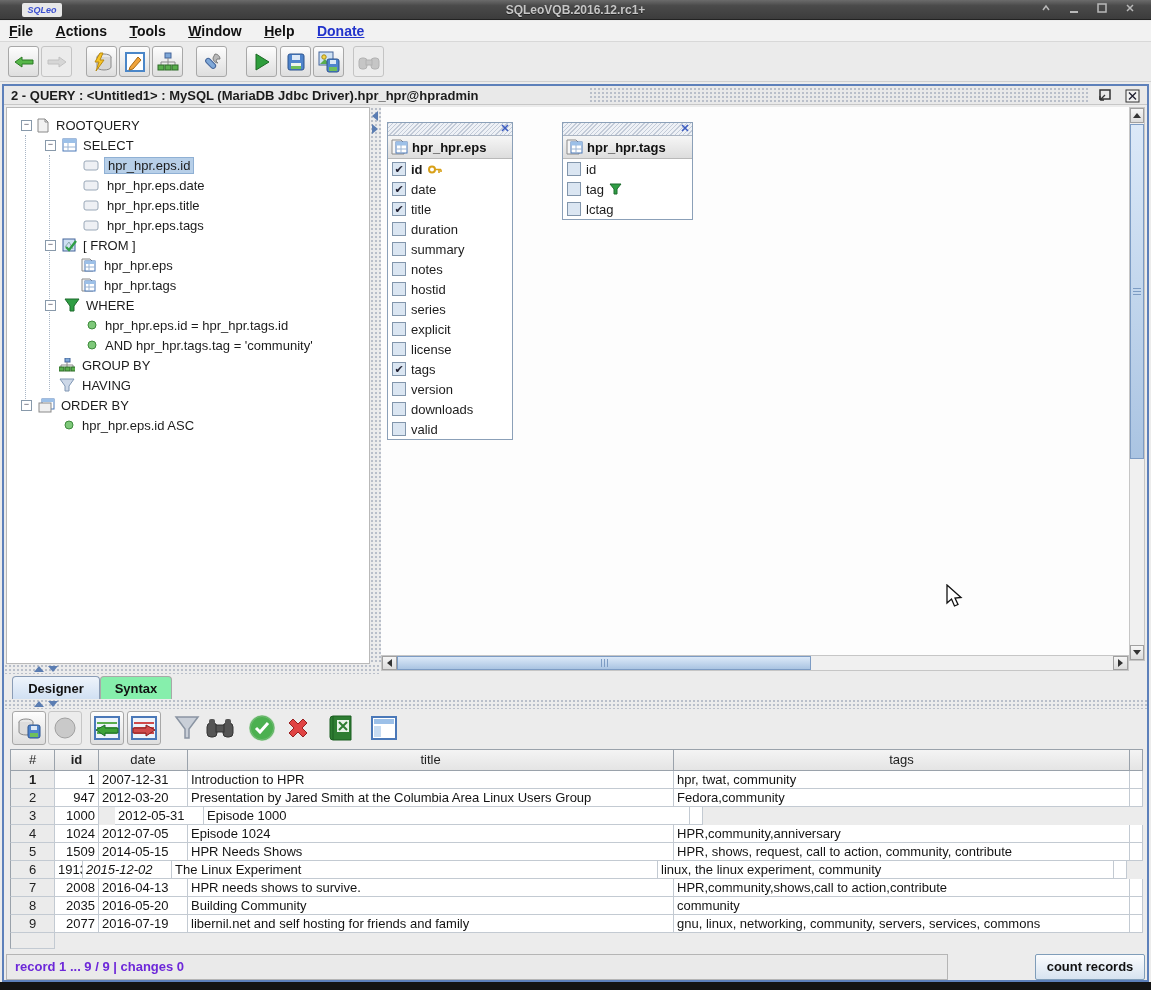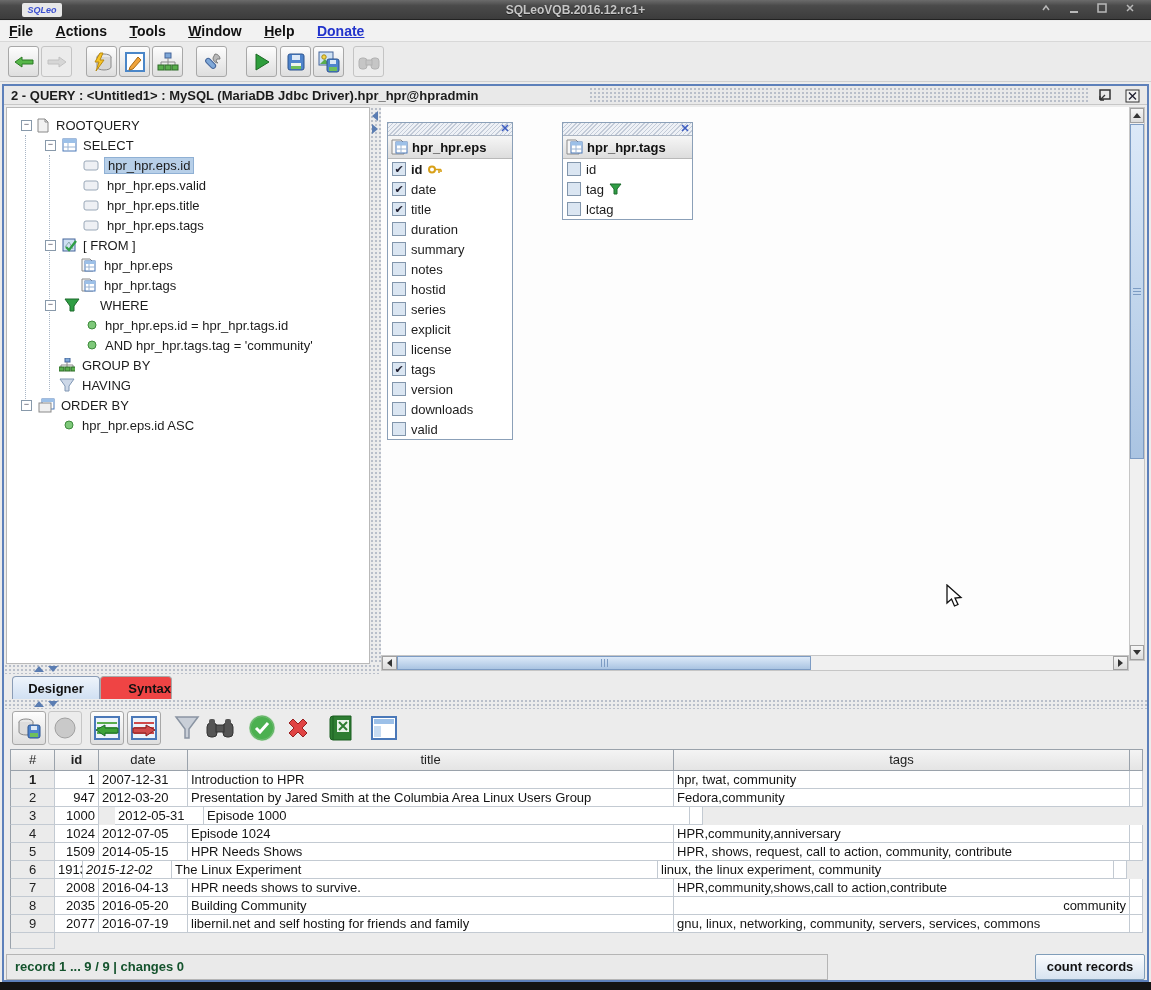--- a/index.html
+++ b/index.html
@@ -51,38 +51,38 @@
   
   .card{position:absolute;background:#fff;border:1px solid #8ba0b8;}
   .card-hatch{height:12px;background-image:repeating-linear-gradient(135deg,#c3cbd8 0 1px,#eef1f6 1px 3px);border-bottom:1px solid #aab4c2;position:relative;}
   .card-head{height:22px;background:linear-gradient(#f6f6f6,#dddddd);border-bottom:1px solid #b9b9b9;display:flex;align-items:center;font-weight:bold;font-size:13px;color:#111;}
   .fld{height:20px;display:flex;align-items:center;font-size:13px;color:#1c1c1c;padding-left:4px;gap:5px;}
   .chk{width:12px;height:12px;border:1px solid #8296ac;background:#dbe6f2;font-size:11px;line-height:12px;text-align:center;color:#223;}
   .cardx{position:absolute;right:3px;top:1px;}
   
   .tab{position:absolute;height:23px;line-height:23px;font-size:13px;font-weight:bold;color:#111;text-align:center;border:1px solid #8a9cb5;border-bottom:none;border-radius:4px 4px 0 0;}
   .tab.on{background:linear-gradient(#eef4fb,#cfdff2);}
-  .tab.off{background:#ef4444;border-color:#a8a8a8;text-align:right;}
+  .tab.off{background:#86efac;border-color:#a8a8a8;}
   .divider{background-image:radial-gradient(#b9bfca 27%,transparent 28%);background-size:4px 4px;background-color:#ececec;}
   .mini-tri{position:absolute;width:0;height:0;}
   #btoolbar{left:0;top:623px;width:1143px;height:40px;background:#ececec;}
   .bbtn{top:2px;width:34px;height:34px;border:1px solid #a8a8a8;border-radius:3px;background:linear-gradient(#fdfdfd,#dedede);display:flex;align-items:center;justify-content:center;}
   .bbtn.dis{background:#ececec;border-color:#c6c6c6;}
   
   #tbl{left:6px;top:663px;width:1133px;}
   .hrow{display:flex;height:22px;}
   .hcell{box-sizing:border-box;border:1px solid #9aa2ab;border-left:none;background:linear-gradient(#f4f4f4,#e4e4e4);font-size:13px;color:#222;text-align:center;line-height:20px;}
   .hcell:first-child{border-left:1px solid #9aa2ab;}
   .drow{display:flex;height:18px;}
   .dcell{box-sizing:border-box;border-right:1px solid #c3cad2;border-bottom:1px solid #c3cad2;font-size:13px;color:#141414;line-height:17px;padding:0 3px;white-space:nowrap;overflow:hidden;background:#fff;}
   .rownum{background:#ebebeb;text-align:center;border-left:1px solid #9aa2ab;color:#222;}
   .num{text-align:right;}
   
   #statusbar{left:2px;top:868px;width:1139px;height:26px;}
-  #status-left{left:0;top:0;width:822px;height:26px;background:#eaeaea;border:1px solid #b5b5b5;font-size:13px;font-weight:bold;color:#14532d;line-height:24px;padding-left:8px;}
+  #status-left{left:0;top:0;width:942px;height:26px;background:#eaeaea;border:1px solid #b5b5b5;font-size:13px;font-weight:bold;color:#6d28d9;line-height:24px;padding-left:8px;}
   #count-btn{left:1029px;top:0;width:110px;height:26px;background:linear-gradient(#fbfcfe,#d7e3f0);border:1px solid #7f9db9;border-radius:2px;font-size:13px;font-weight:bold;color:#111;text-align:center;line-height:24px;}
   #bottom-strip{left:0;top:982px;width:1151px;height:8px;background:#141414;}
   svg{display:block;}
 </style>
 </head>
 <body>
 
 <div id="app">
 
   <div class="abs" id="titlebar">
@@ -238,21 +238,21 @@
       <div class="trow" style="left:0;top:47px;">
         <svg width="16" height="11" style="margin-left:76px;">
             <rect x="1" y="1" width="14" height="9" rx="2" fill="#eef0f4" stroke="#9aa8b8"></rect>
           </svg>
         <span class="tsel" style="margin-left:5px;">hpr_hpr.eps.id</span>
       </div>
       <div class="trow" style="left:0;top:67px;">
         <svg width="16" height="11" style="margin-left:76px;">
             <rect x="1" y="1" width="14" height="9" rx="2" fill="#eef0f4" stroke="#9aa8b8"></rect>
           </svg>
-        <span style="margin-left:8px;">hpr_hpr.eps.valid</span>
+        <span style="margin-left:8px;">hpr_hpr.eps.date</span>
       </div>
       <div class="trow" style="left:0;top:87px;">
         <svg width="16" height="11" style="margin-left:76px;">
             <rect x="1" y="1" width="14" height="9" rx="2" fill="#eef0f4" stroke="#9aa8b8"></rect>
           </svg>
         <span style="margin-left:8px;">hpr_hpr.eps.title</span>
       </div>
       <div class="trow" style="left:0;top:107px;">
         <svg width="16" height="11" style="margin-left:76px;">
             <rect x="1" y="1" width="14" height="9" rx="2" fill="#eef0f4" stroke="#9aa8b8"></rect>
@@ -287,21 +287,21 @@
             <path d="M8 6 L8 13 M4 9 L14 9" stroke="#9ab4d4"></path>
           </svg>
         <span style="margin-left:7px;">hpr_hpr.tags</span>
       </div>
 
       <div class="trow" style="left:0;top:187px;">
         <span class="texp" style="position:relative;left:38px;">−</span>
         <svg width="16" height="14" style="margin-left:46px;">
             <path d="M1 1 L15 1 L10 8 L10 13 L6 13 L6 8 Z" fill="#2f9e44" stroke="#1d6a2c"></path>
           </svg>
-        <span style="margin-left:20px;">WHERE</span>
+        <span style="margin-left:6px;">WHERE</span>
       </div>
       <div class="trow" style="left:0;top:207px;">
         <svg width="10" height="10" style="margin-left:80px;">
             <circle cx="5" cy="5" r="4" fill="#7ec87a" stroke="#3e8a3c"></circle>
           </svg>
         <span style="margin-left:8px;">hpr_hpr.eps.id = hpr_hpr.tags.id</span>
       </div>
       <div class="trow" style="left:0;top:227px;">
         <svg width="10" height="10" style="margin-left:80px;">
             <circle cx="5" cy="5" r="4" fill="#7ec87a" stroke="#3e8a3c"></circle>
@@ -641,21 +641,21 @@
         <div class="dcell" style="width:89px;">2016-04-13</div>
         <div class="dcell" style="width:486px;">HPR needs shows to survive.</div>
         <div class="dcell" style="width:456px;">HPR,community,shows,call to action,contribute</div>
         <div class="dcell" style="width:13px;"></div>
       </div>
       <div class="drow">
         <div class="dcell rownum" style="width:45px;">8</div>
         <div class="dcell num" style="width:44px;">2035</div>
         <div class="dcell" style="width:89px;">2016-05-20</div>
         <div class="dcell" style="width:486px;">Building Community</div>
-        <div class="dcell" style="width:456px;text-align:right;">community</div>
+        <div class="dcell" style="width:456px;">community</div>
         <div class="dcell" style="width:13px;"></div>
       </div>
       <div class="drow">
         <div class="dcell rownum" style="width:45px;">9</div>
         <div class="dcell num" style="width:44px;">2077</div>
         <div class="dcell" style="width:89px;">2016-07-19</div>
         <div class="dcell" style="width:486px;">libernil.net and self hosting for friends and family</div>
         <div class="dcell" style="width:456px;">gnu, linux, networking, community, servers, services, commons</div>
         <div class="dcell" style="width:13px;"></div>
       </div>

